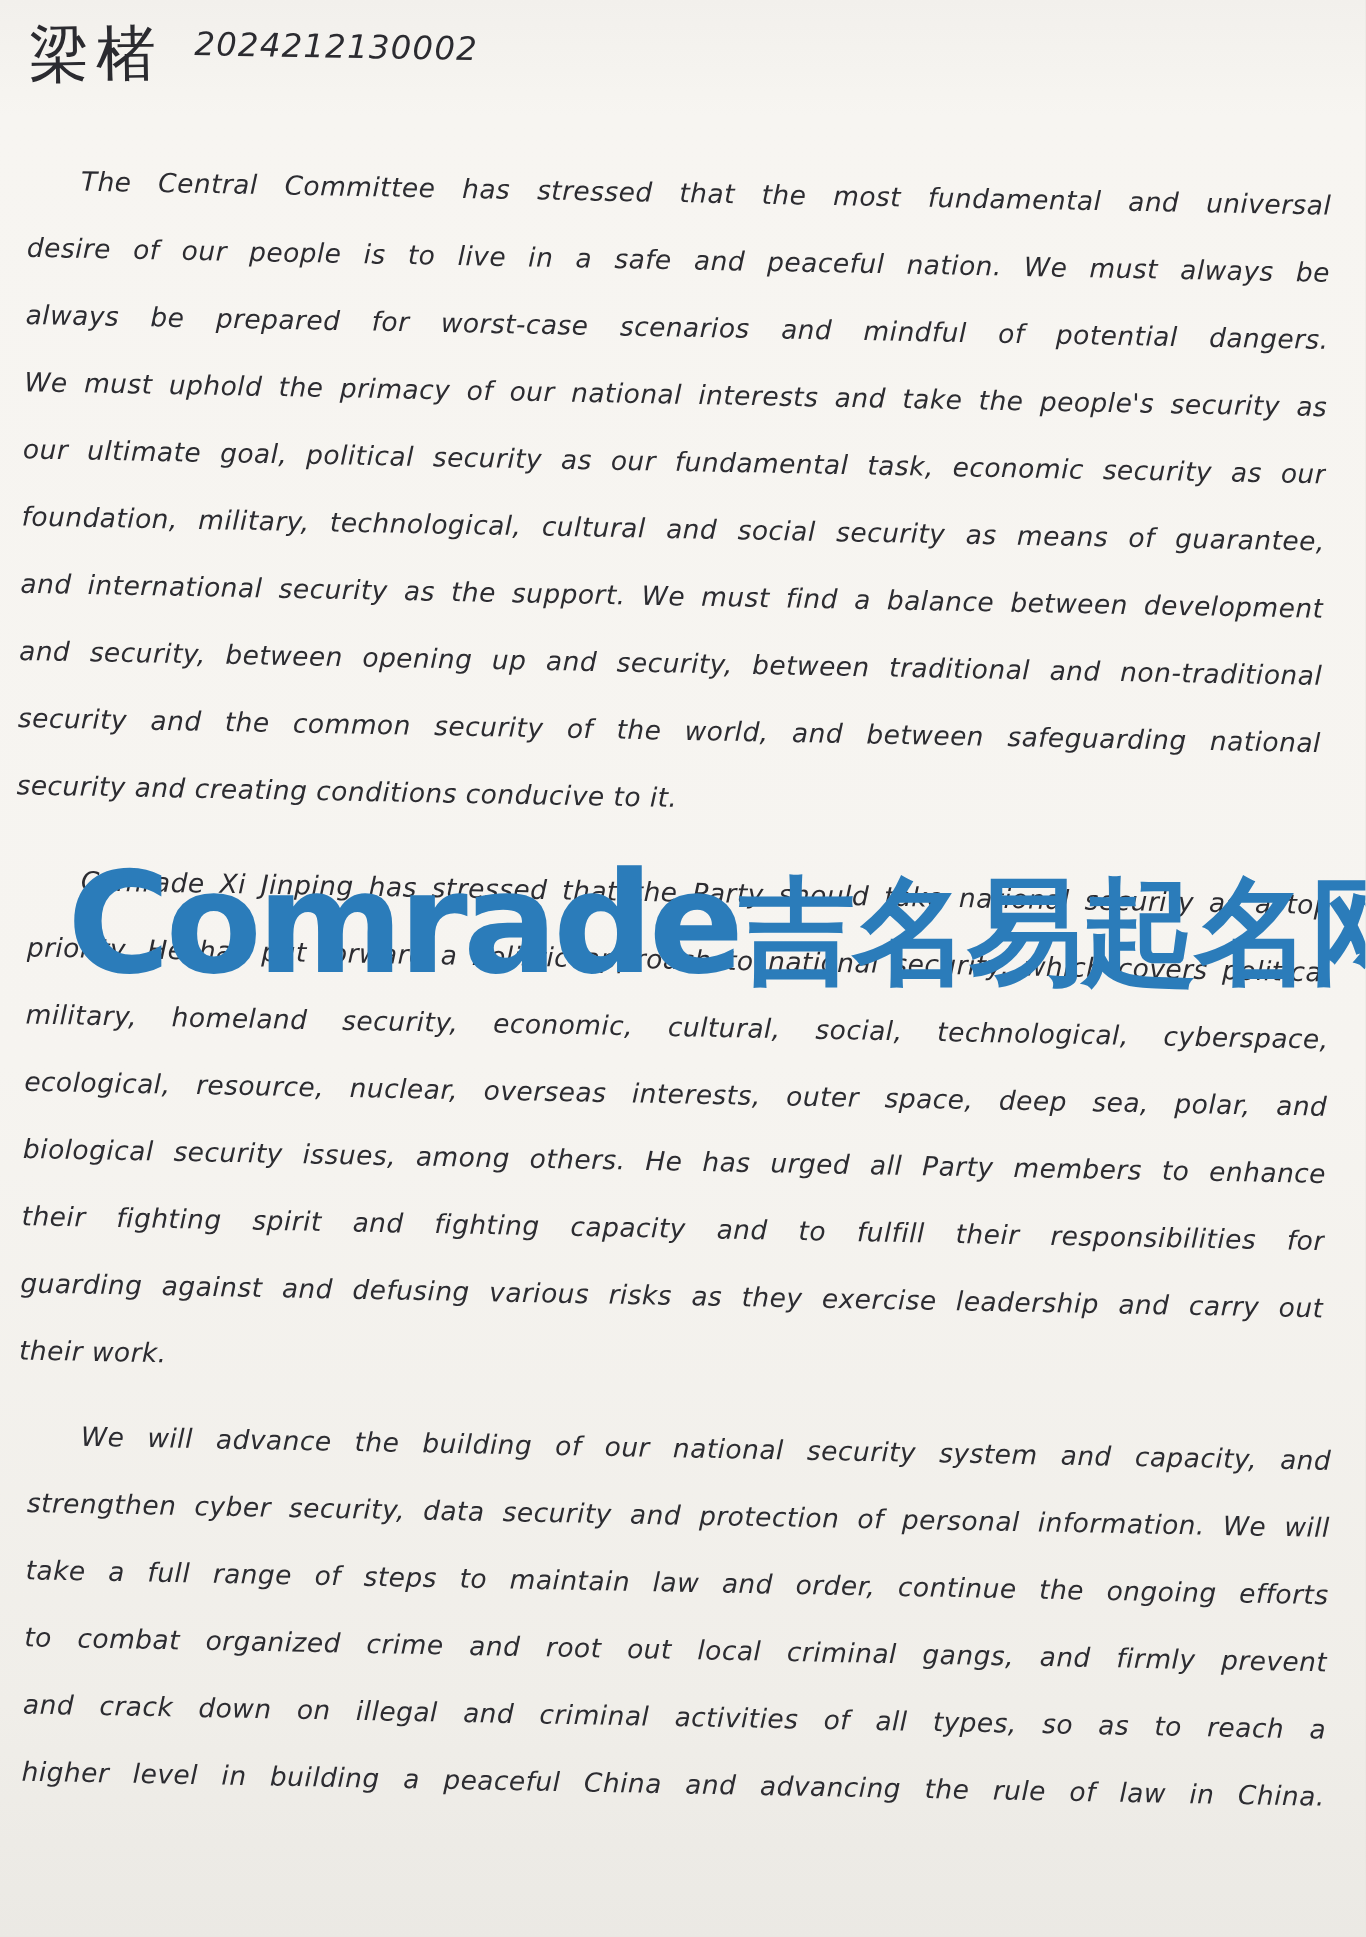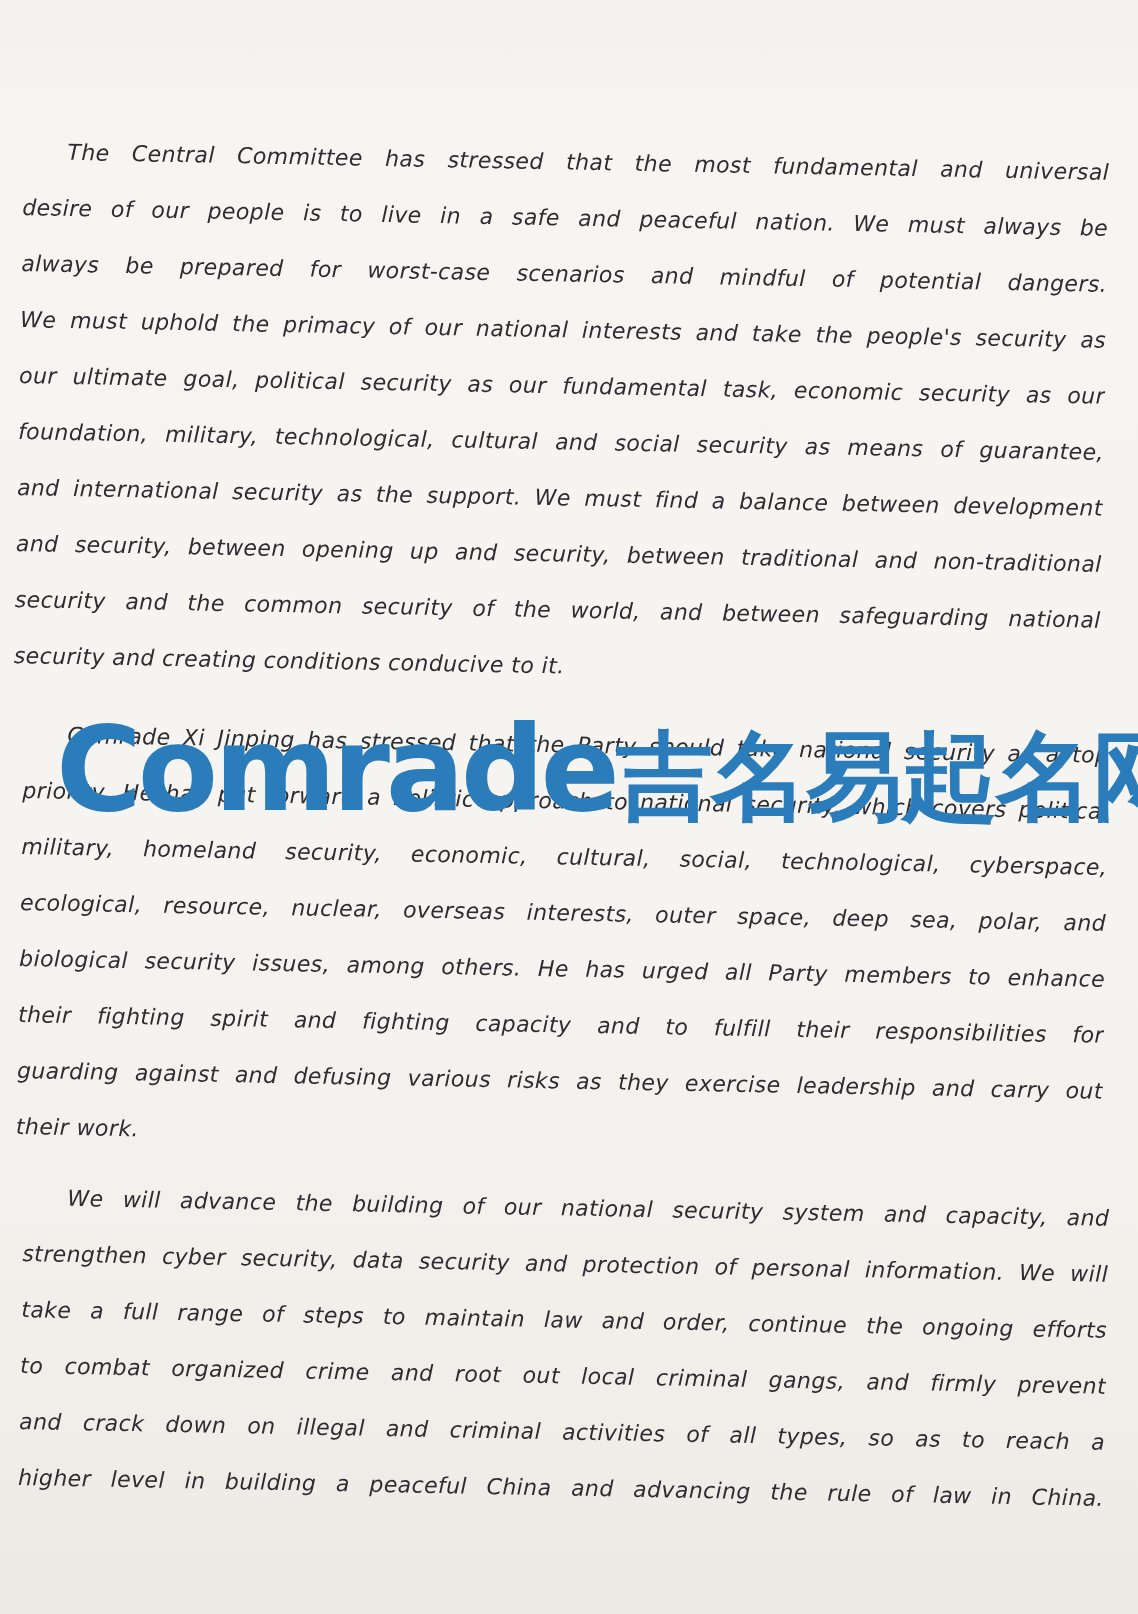--- a/index.html
+++ b/index.html
@@ -77,20 +77,23 @@
     font-size: 97px;
     letter-spacing: -2px;
   }
   #watermark .latin { font-size: 117px; letter-spacing: -4px; }
 </style>
 </head>
 <body>
 
 <div id="paper">
 
+  <div id="header" class="hw">
+    <span id="author-name">梁楮</span><span id="student-id">2024212130002</span>
+  </div>
 
   <div id="para-1" class="para hw">
     <div class="hline indent">The Central Committee has stressed that the most fundamental and universal</div>
     <div class="hline">desire of our people is to live in a safe and peaceful nation. We must always be</div>
     <div class="hline">always be prepared for worst-case scenarios and mindful of potential dangers.</div>
     <div class="hline">We must uphold the primacy of our national interests and take the people's security as</div>
     <div class="hline">our ultimate goal, political security as our fundamental task, economic security as our</div>
     <div class="hline">foundation, military, technological, cultural and social security as means of guarantee,</div>
     <div class="hline">and international security as the support. We must find a balance between development</div>
     <div class="hline">and security, between opening up and security, between traditional and non-traditional</div>

